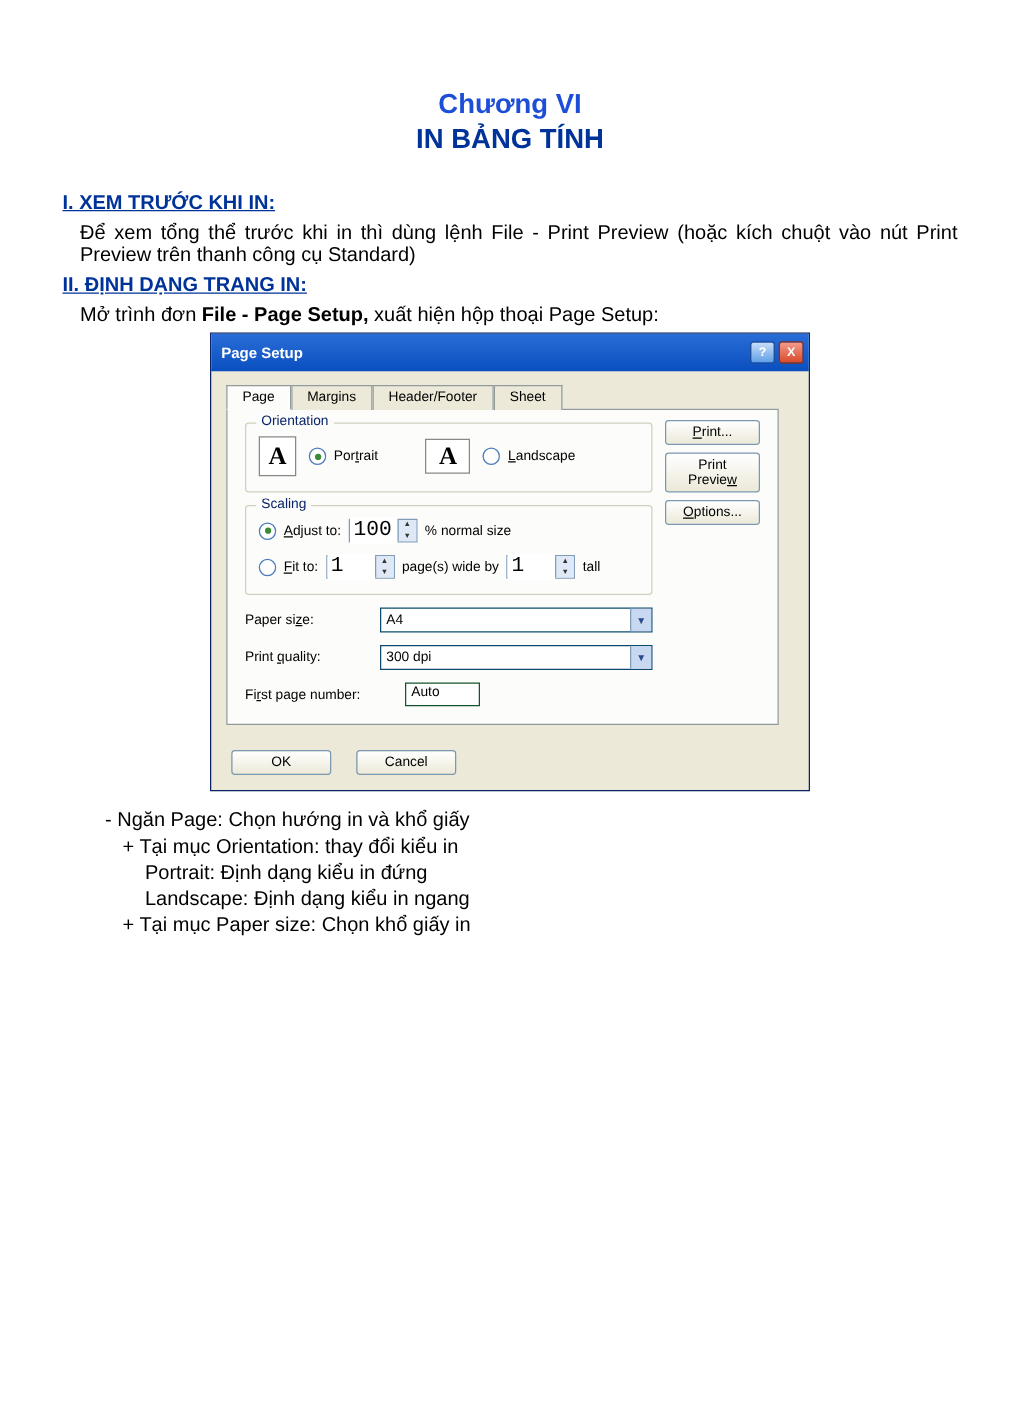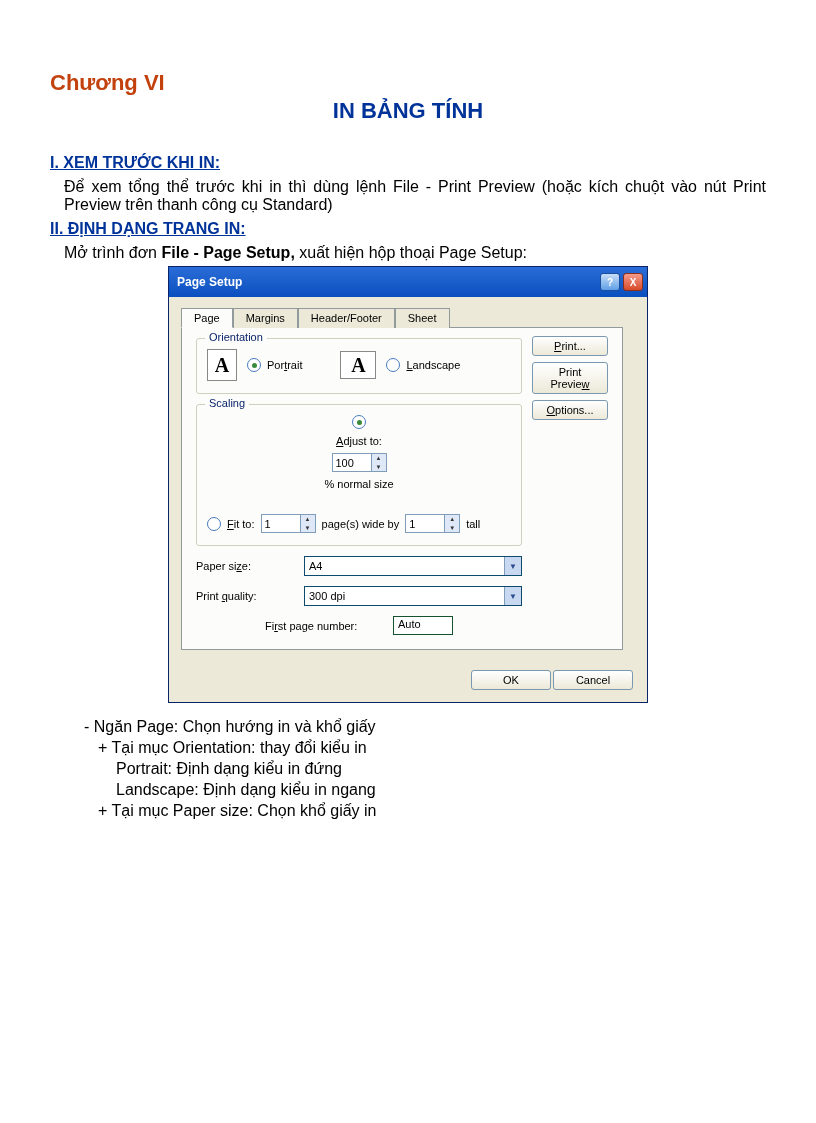--- a/index.html
+++ b/index.html
@@ -6,21 +6,22 @@
     margin: 0;
     padding: 0;
     font-family: Arial, sans-serif;
     background: #fff;
     width: 816px;
   }
   .page {
     padding: 70px 50px 50px 50px;
   }
   .title {
-    color: #c2410c;
+    text-align: center;
+    color: #1d4ed8;
     font-weight: bold;
     font-size: 22px;
     margin: 0;
   }
   .subtitle {
     text-align: center;
     color: #003399;
     font-weight: bold;
     font-size: 22px;
     margin: 2px 0 30px 0;
@@ -163,46 +164,46 @@
   }
   .radio.checked::after {
     content:""; width:5px; height:5px; border-radius:50%; background:#3a8a3a;
   }
   .radio-row { display:flex; align-items:center; gap: 6px; }
   .spinner {
     display:inline-flex; align-items:center;
     border: 1px solid #7F9DB9; background:#fff; height:17px;
   }
   .spinner input {
-    border:none; width:32px; font-size:11px; padding:1px 3px; font-family:Liberation Sans, sans-serif;
+    border:none; width:32px; font-size:17px; padding:1px 3px; font-family:Liberation Mono, monospace;
   }
   .spin-arrows {
     width:14px; height:17px; background:#dfe8f6; border-left:1px solid #7F9DB9;
     display:flex; flex-direction:column;
   }
   .sa { flex:1; font-size:6px; display:flex; align-items:center; justify-content:center; color:#333; }
-  .field-row { display:flex; align-items:center; gap:8px; margin-bottom:10px;justify-content:center; }
+  .field-row { display:flex; align-items:center; gap:8px; margin-bottom:10px; }
   .field-label { width: 100px; }
   .combo {
     display:flex; align-items:center;
     border:1px solid #0c4a6e; background:#fff;
     width: 216px; height:18px;
   }
   .combo span { flex:1; padding: 0 4px; font-size:11px; }
   .combo-arrow {
     width:16px; height:18px; background:#c7d8f0; border-left:1px solid #7F9DB9;
     display:flex; align-items:center; justify-content:center; font-size:8px; color:#2a4b8d;
   }
   .textbox {
     border:1px solid #14532d; background:#fff; padding:1px 4px; height:15px;
     font-size:11px; width:50px;
   }
   .bottom-bar {
-    display:flex; justify-content:flex-end; gap:2px;
-    padding: 10px 14px 12px 0;
+    display:flex; gap:20px;
+    padding: 10px 14px 12px 16px;
   }
   .list-text {
     font-size:16px; color:#000; margin:3px 0;
   }
   .li1 { padding-left: 34px; margin-top: 15px; }
   .li2 { padding-left: 48px; }
   .li3 { padding-left: 66px; }
 </style>
 </head>
 <body>
@@ -251,21 +252,21 @@
                   <div class="page-icon landscape">A</div>
                   <div class="radio-row">
                     <span class="radio"></span>
                     <span><span class="u">L</span>andscape</span>
                   </div>
                 </div>
               </div>
 
               <div class="fieldset">
                 <div class="legend">Scaling</div>
-                <div class="radio-row" style="margin-bottom:24px;flex-direction:column;">
+                <div class="radio-row" style="margin-bottom:10px;">
                   <span class="radio checked"></span>
                   <span><span class="u">A</span><span>djust to:</span></span>
                   <div class="spinner">
                     <input value="100" style="">
                     <div class="spin-arrows">
                         <div class="sa">▲</div>
                         <div class="sa">▼</div>
                       </div>
                   </div>
                   <span>% normal size</span>

